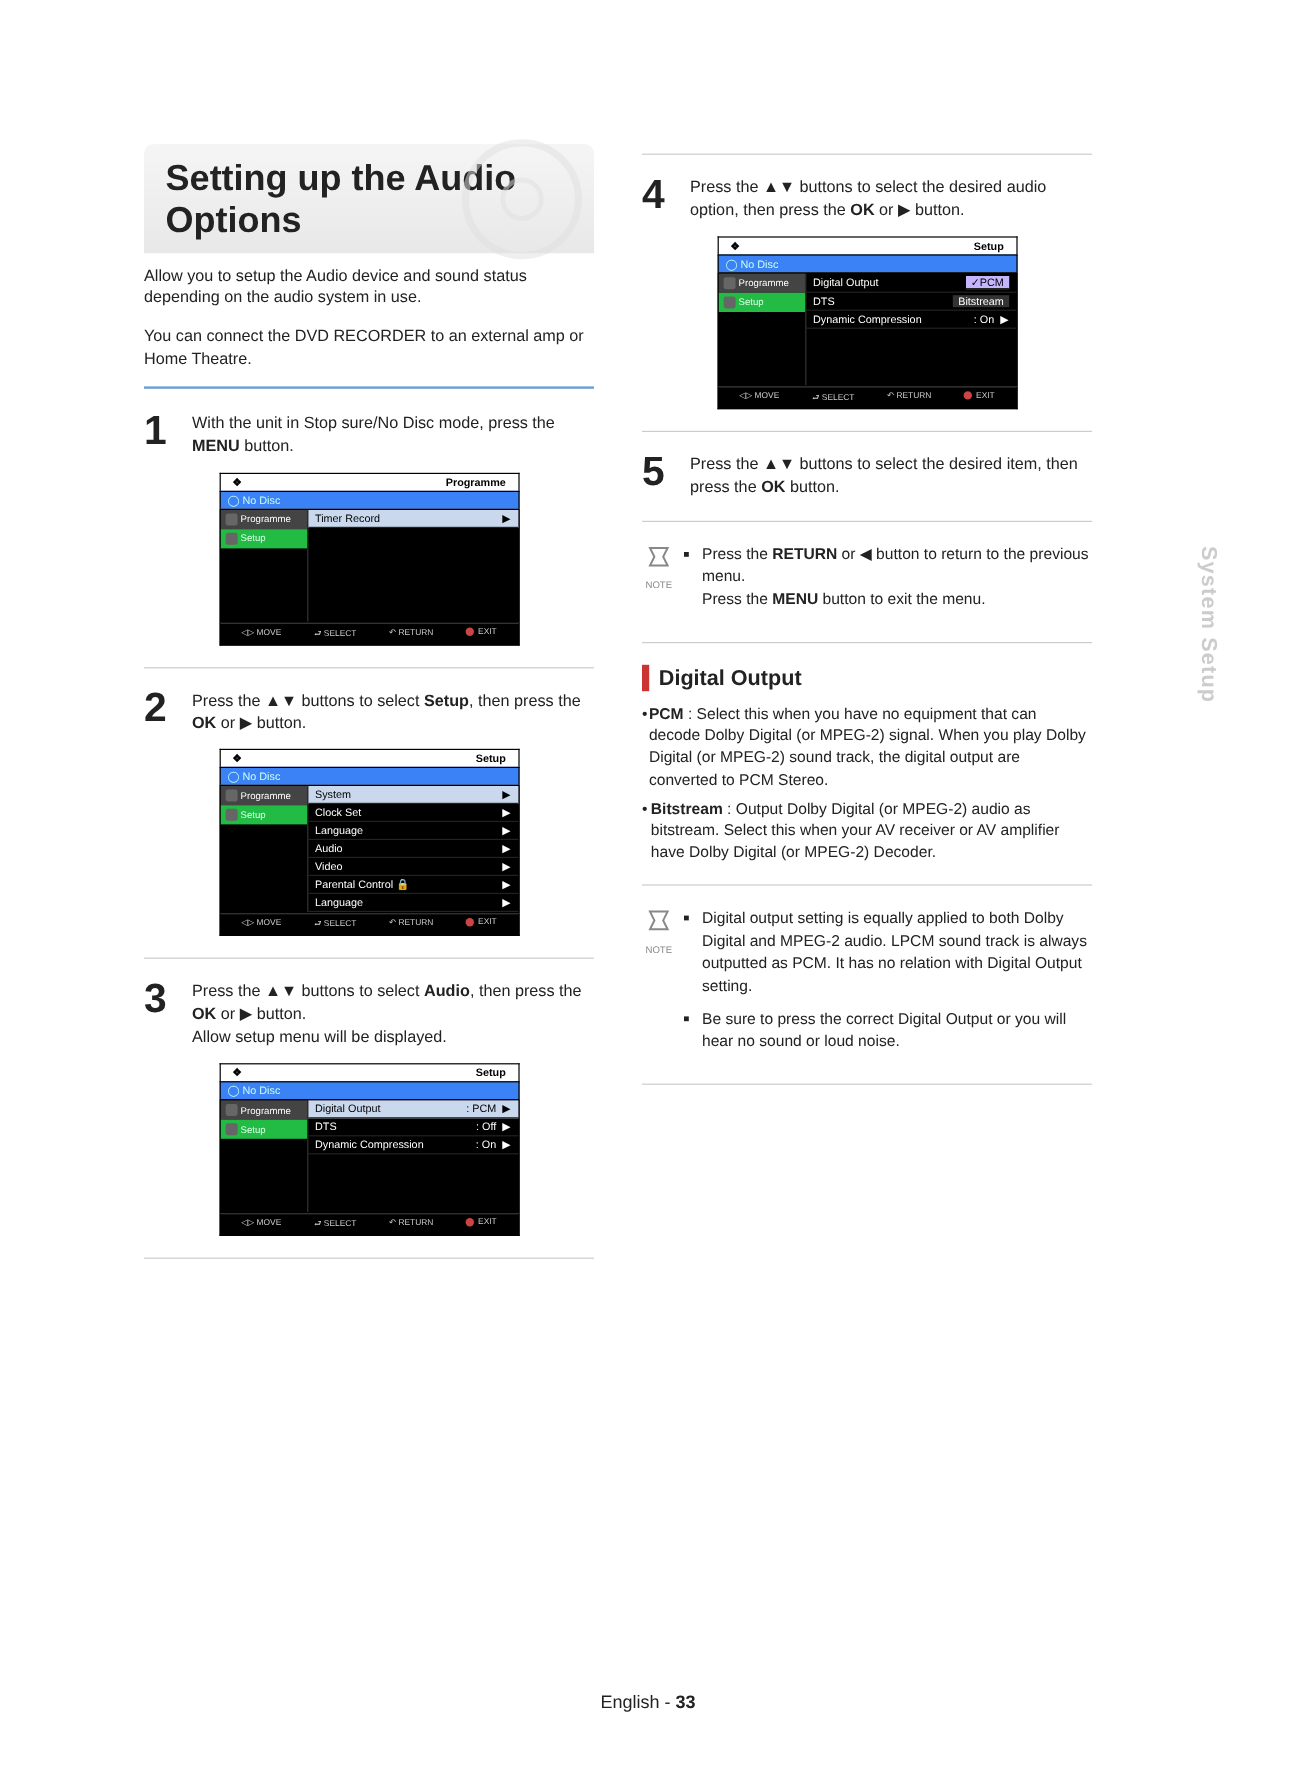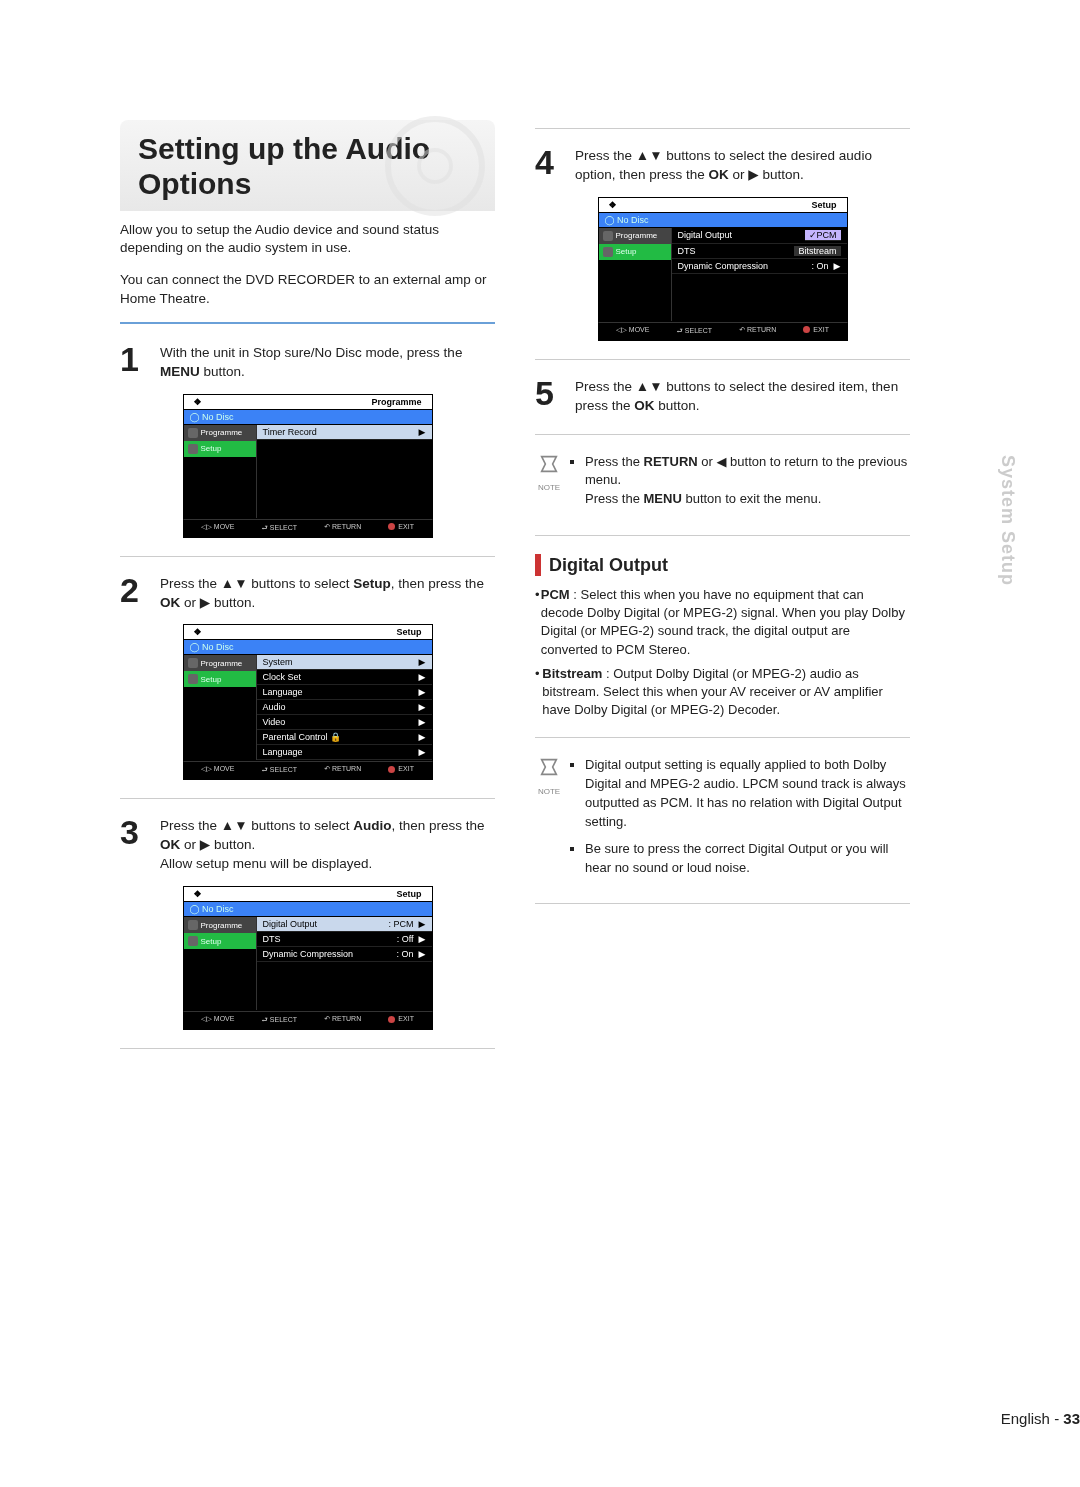--- a/index.html
+++ b/index.html
@@ -34,21 +34,21 @@
   .note-icon svg{width:22px;height:22px;}
   .note-label{ font-size:8px; color:#888; margin-top:2px;}
   .note-text li{ list-style: square; margin-left:14px; margin-bottom:8px;}
   .section-head{ display:flex; align-items:center; gap:8px; margin:14px 0 10px 0;}
   .red-bar{ width:6px; height:22px; background:#c33;}
   .section-title{ font-size:18px; font-weight:bold;}
   .bullet-list{ font-size:13px; line-height:1.4;}
   .bullet-list .bi{ display:flex; margin-bottom:6px;}
   .bullet-list .lbl{ font-weight:bold; white-space:nowrap;}
   .tab{ position:absolute; right:62px; top:455px; writing-mode:vertical-rl; font-size:18px; font-weight:bold; color:#ccc; letter-spacing:1px;}
-  .footer{ position:absolute; bottom:60px; width:100%; text-align:right; font-size:15px;}
+  .footer{ position:absolute; bottom:60px; width:100%; text-align:center; font-size:15px;}
   b{font-weight:bold;}
   .cil{display:inline-block;width:7px;height:7px;background:#c44;border-radius:50%;vertical-align:middle;margin-right:3px;}
   .icn{display:inline-block;width:10px;height:10px;background:#666;border-radius:2px;}
 </style>
 </head>
 <body>
 
 <div class="page">
 
   <div class="col">

